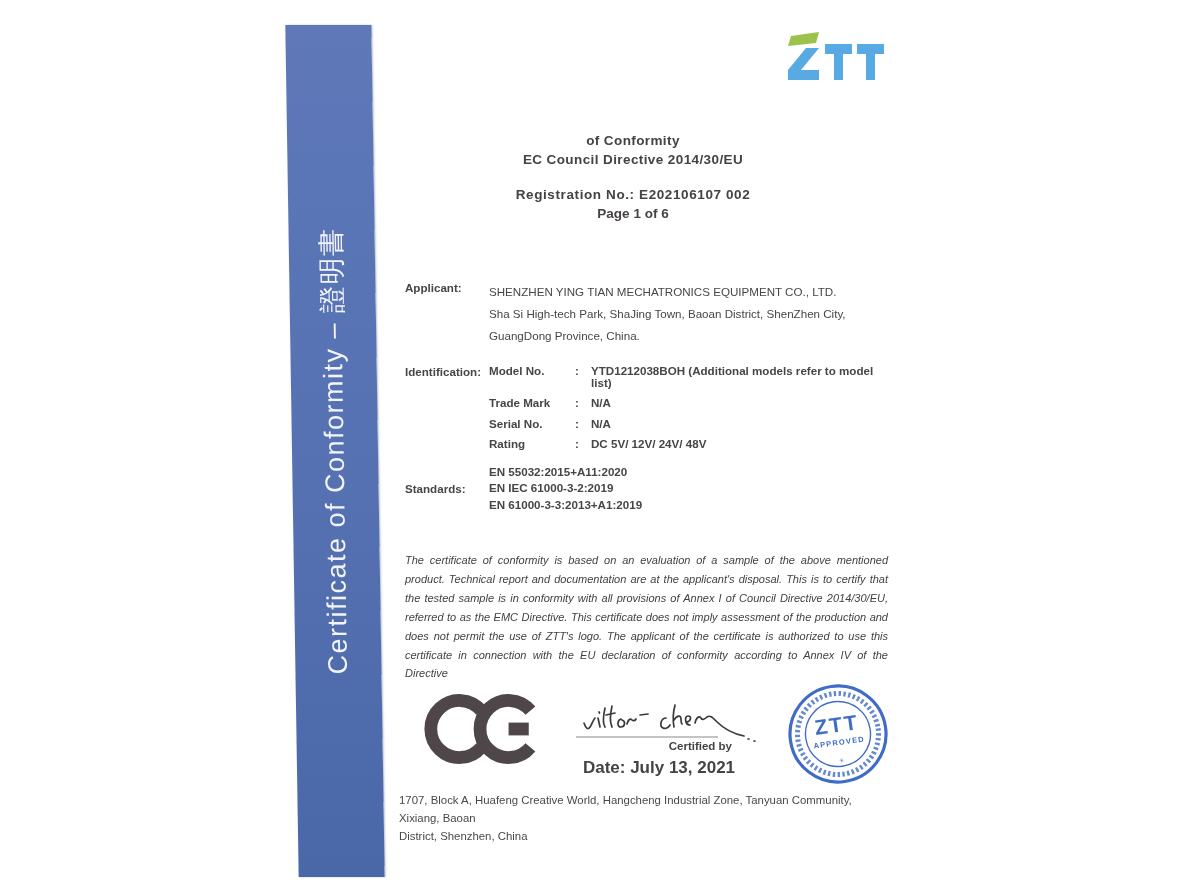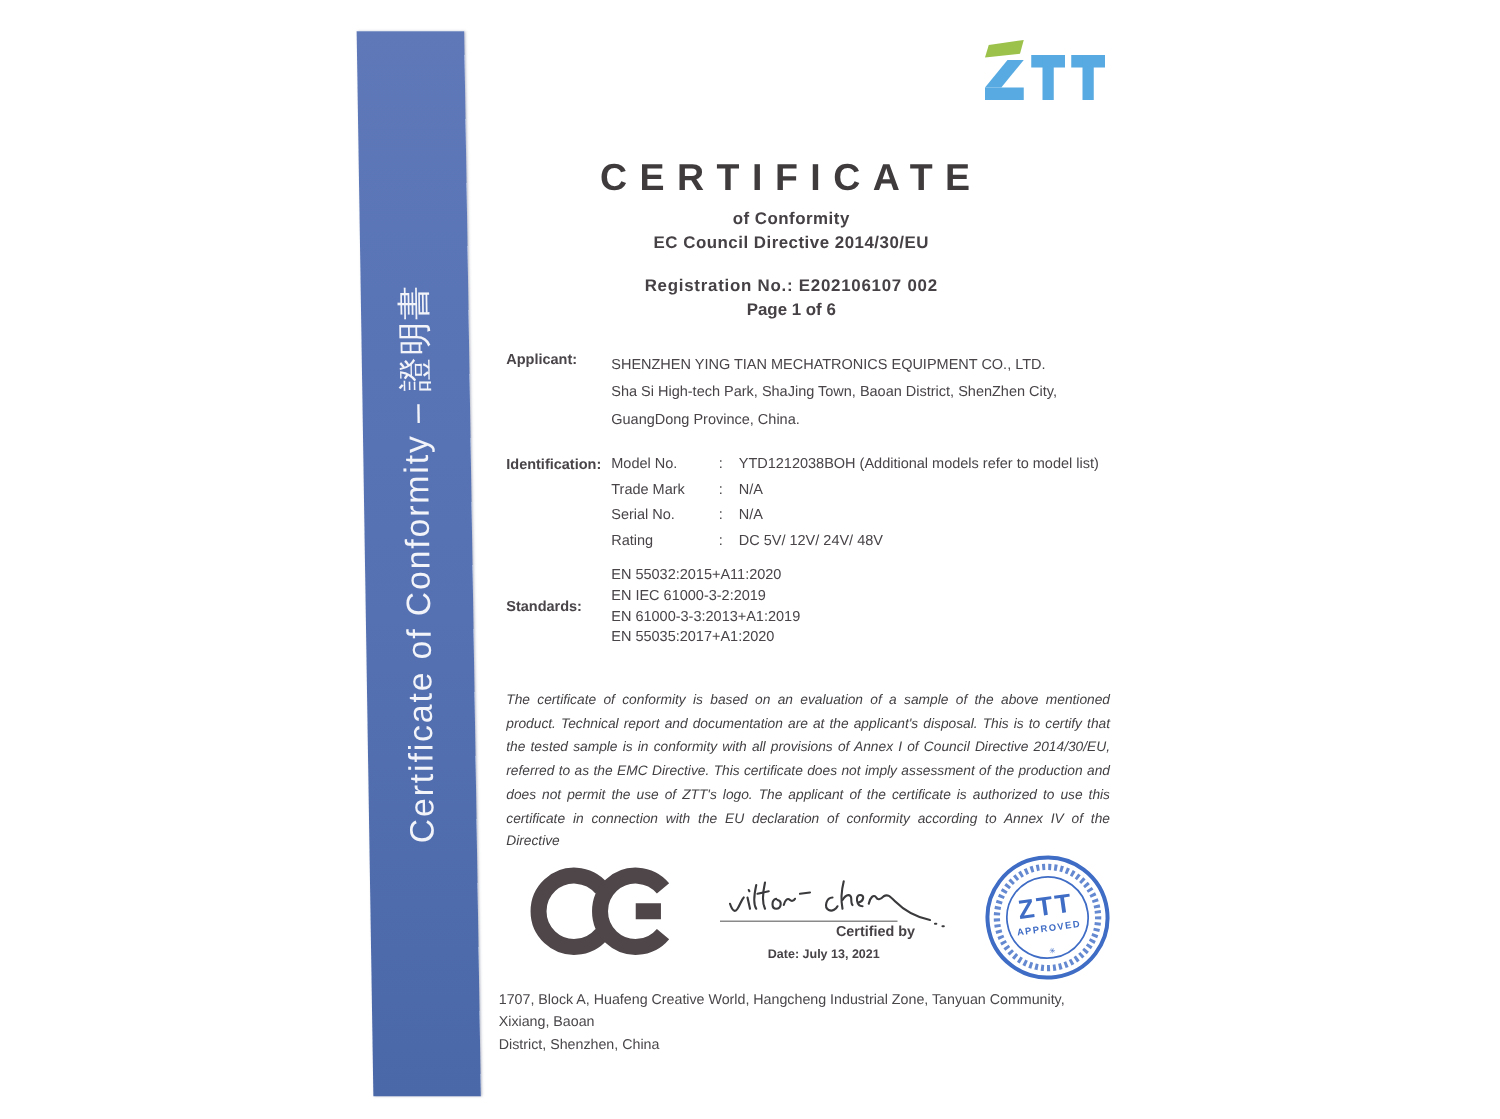--- a/index.html
+++ b/index.html
@@ -27,36 +27,36 @@
 
   
   .fields{position:absolute;left:405px;top:281px;width:484px;font-size:11.6px;color:#484448;}
   .frow{display:grid;grid-template-columns:84px 1fr;}
   .flabel{font-weight:700;}
   .fval{font-weight:400;}
   .applicant .fval div{line-height:22px;}
   .product{margin-top:14px;}
   .ident{margin-top:18px;}
   .ident .sub-table{display:grid;grid-template-columns:86px 16px 1fr;row-gap:9px;}
-  .ident .sub-table span{font-weight:400;line-height:11.5px;}
+  .ident .sub-table span{font-weight:700;line-height:11.5px;}
   .standards{margin-top:14px;align-items:center;}
   .standards .flabel{align-self:center;}
-  .standards .std-line{font-weight:400;line-height:16.8px;}
+  .standards .std-line{font-weight:700;line-height:16.8px;}
 
   
   .bodytext{position:absolute;left:405px;top:551px;width:483px;font-size:11px;
         line-height:18.9px;text-align:justify;color:#434043;font-style:italic;}
 
   
   .certrow{position:absolute;left:424px;top:688px;display:flex;align-items:flex-start;}
   .ce{width:120px;height:82px;}
   .sigblock{margin-left:30px;margin-top:6px;width:188px;position:relative;text-align:center;}
   .sigblock svg{display:block;}
   .certifiedby{font-size:11.5px;font-weight:700;color:#464246;width:150px;margin:-4px 0 0 8px;text-align:right;}
-  .dateline{font-size:10px;font-weight:700;color:#464246;margin-top:6px;width:170px;text-align:center;}
+  .dateline{font-size:17px;font-weight:700;color:#464246;margin-top:6px;width:170px;text-align:center;}
   .stamp{margin-left:24px;margin-top:-6px;width:104px;height:104px;transform:rotate(-8deg);}
 
   
   .footer{position:absolute;left:399px;top:791px;width:492px;font-size:11.4px;line-height:18px;color:#4a474a;}
   .footer .company{font-weight:700;}
   .footer .webmail span{margin-right:26px;}
 </style>
 </head>
 <body>
 
@@ -70,21 +70,20 @@
     <polygon points="3,6 31,2 28,13 0,16" fill="#9cc24b"></polygon>
     <polygon points="18,18 31,18 13,40 0,40" fill="#57aae2"></polygon>
     <polygon points="0,40 31,40 31,50 0,50" fill="#57aae2"></polygon>
     <polygon points="37,14 64,14 64,24 37,24" fill="#57aae2"></polygon>
     <polygon points="46,14 55,14 55,50 46,50" fill="#57aae2"></polygon>
     <polygon points="69,14 96,14 96,24 69,24" fill="#57aae2"></polygon>
     <polygon points="78,14 87,14 87,50 78,50" fill="#57aae2"></polygon>
   </svg>
 
   <div class="header">
-    <div class="title">CERTIFICATE</div>
     <div class="sub first">of Conformity</div>
     <div class="sub">EC Council Directive 2014/30/EU</div>
     <div class="reg">Registration No.: E202106107 002</div>
     <div class="pageno">Page 1 of 6</div>
   </div>
 
   <div class="fields">
 
     <div class="frow applicant">
       <div class="flabel">Applicant:</div>
@@ -116,21 +115,20 @@
         <span>DC 5V/ 12V/ 24V/ 48V</span>
       </div>
     </div>
 
     <div class="frow standards">
       <div class="flabel">Standards:</div>
       <div>
         <div class="std-line">EN 55032:2015+A11:2020</div>
         <div class="std-line">EN IEC 61000-3-2:2019</div>
         <div class="std-line">EN 61000-3-3:2013+A1:2019</div>
-        <div class="std-line">EN 55035:2017+A1:2020</div>
       </div>
     </div>
   </div>
 
   <div class="bodytext">The certificate of conformity is based on an evaluation of a sample of the above mentioned product. Technical report and documentation are at the applicant's disposal. This is to certify that the tested sample is in conformity with all provisions of Annex I of Council Directive 2014/30/EU, referred to as the EMC Directive. This certificate does not imply assessment of the production and does not permit the use of ZTT's logo. The applicant of the certificate is authorized to use this certificate in connection with the EU declaration of conformity according to Annex IV of the Directive</div>
 
   <div class="certrow">
 
     <svg class="ce" viewBox="0 0 122 82" aria-hidden="true">
       <g fill="none" stroke-width="13" stroke-linecap="butt" stroke="#4e4648">

